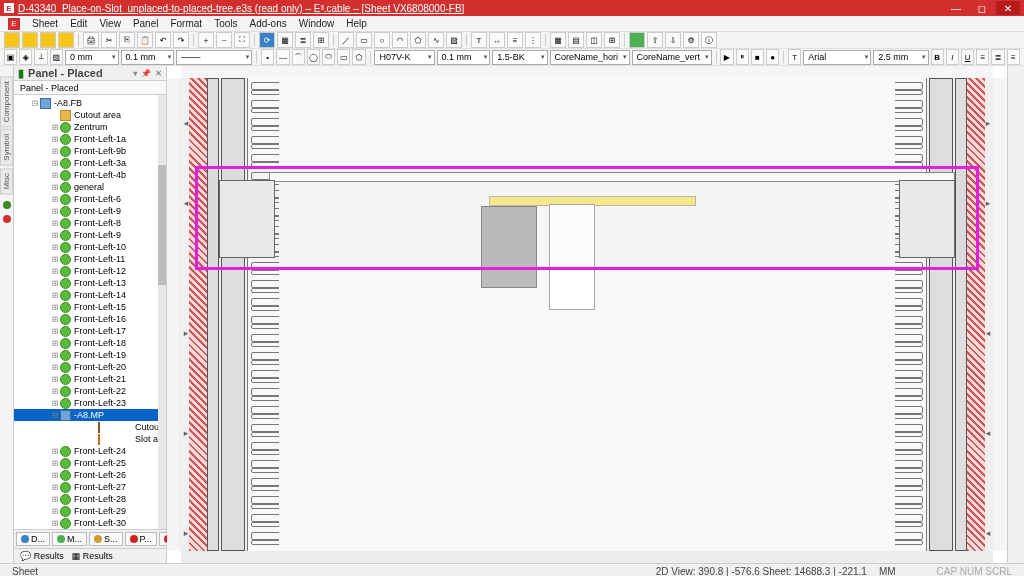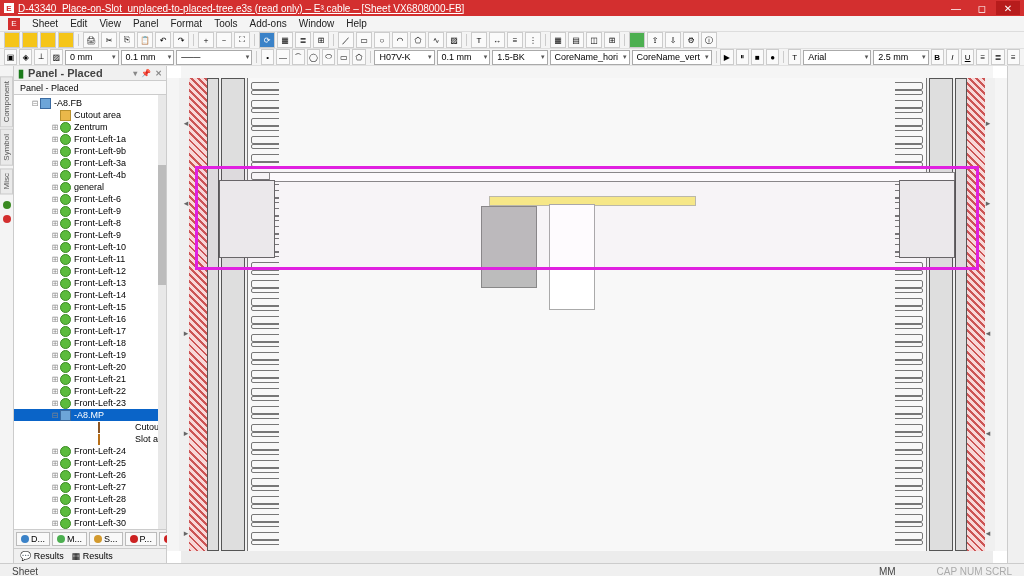--- a/index.html
+++ b/index.html
@@ -790,15 +790,16 @@
 
     </div>
   </div>
 
   <div class="right-panel"></div>
 </div>
 
 <div class="status-bar">
   <span class="seg">Sheet</span>
   <span class="spacer"></span>
+  <span class="seg">2D View: 390.8 | -576.6   Sheet: 14688.3 | -221.1</span>
   <span class="seg">MM</span>
   <span class="seg dim">CAP  NUM  SCRL</span>
 </div>
 
 </body></html>

